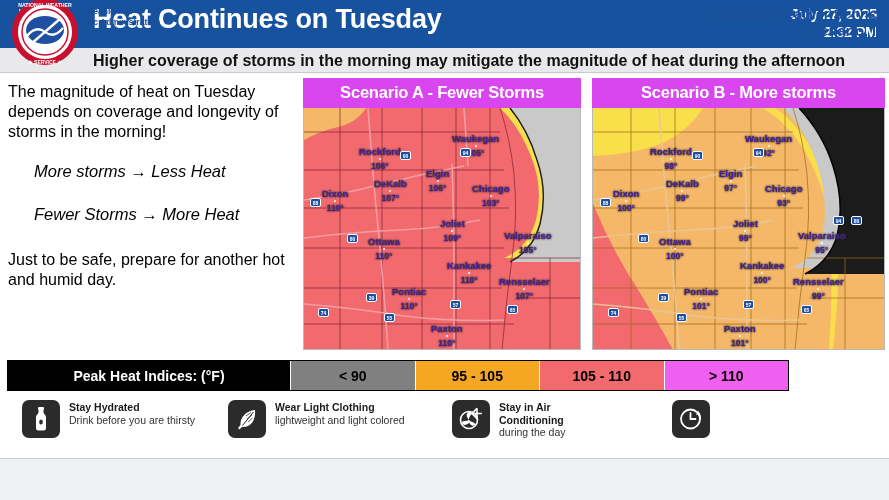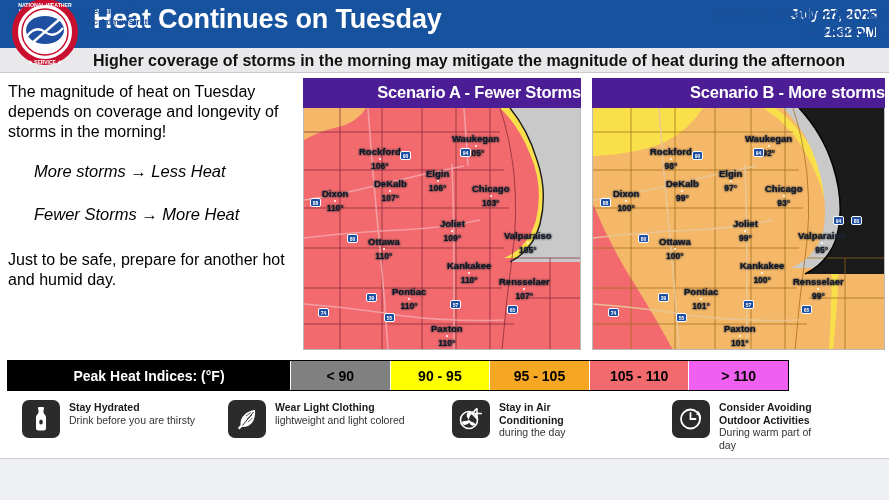--- a/index.html
+++ b/index.html
@@ -40,30 +40,30 @@
   .lead { font-size:16px; line-height:20px; color:#000; }
   .arrow-line { font-size:16.5px; font-style:italic; color:#000; margin-left:26px; }
   .al1 { margin-top:20px; }
   .al2 { margin-top:24px; }
   .closing { font-size:16px; line-height:20px; color:#000; margin-top:26px; }
   
   .panel { position:absolute; top:78px; }
   .panel.a { left:303px; width:278px; }
   .panel.b { left:592px; width:293px; }
   .panel-title {
-    background:#4c1d95; color:#fff; font-size:16.5px; font-weight:bold;
-    text-align:right; padding:5px 0 6px 0; letter-spacing:-0.2px;
+    background:#d946ef; color:#fff; font-size:16.5px; font-weight:bold;
+    text-align:center; padding:5px 0 6px 0; letter-spacing:-0.2px;
   }
   .map {
     position:relative; height:242px; overflow:hidden;
     border:1px solid #b9b9b9; border-top:none; background:#f26a6e;
   }
   .panel.b .map { background:#f5b868; }
   .map svg { position:absolute; left:0; top:0; }
-  .city { position:absolute; color:#0f172a; text-shadow:0 0 2px #333,0 0 2px #333; pointer-events:none; }
+  .city { position:absolute; color:#4c1d95; text-shadow:0 0 2px #333,0 0 2px #333; pointer-events:none; }
   .city .nm { font-size:9.5px; font-weight:bold; display:block; white-space:nowrap; }
   .city .dot { display:block; width:2px;height:2px;background:#fff;border-radius:50%;margin:1px auto; }
   .city .vl { font-size:8.5px; font-weight:bold; display:block; text-align:center; }
   .ishield {
     position:absolute; width:11px; height:9px; background:#1f4fa0;
     border:1px solid #fff; border-radius:2px; color:#fff; font-size:5px;
     font-weight:bold; text-align:center; line-height:8px;
   }
   
   .legend { position:absolute; left:7px; top:360px; width:782px; height:31px; display:flex; border:1px solid #000;}
@@ -334,21 +334,20 @@
       <div class="ishield" style="left: 160px; top: 40px;">94</div>
       <div class="ishield" style="left: 208px; top: 197px;">65</div>
       <div class="ishield" style="left: 240px; top: 108px;">94</div>
       <div class="ishield" style="left: 258px; top: 108px;">80</div>
     </div>
 </div>
 
 <div class="legend">
   <div class="legend-label">Peak Heat Indices: (°F)</div>
   <div class="legend-seg" id="lg0" style="background: rgb(128, 128, 128);">&lt; 90</div>
-  <div class="legend-seg" id="lg1" style="background: rgb(255, 255, 0);">90 - 95</div>
   <div class="legend-seg" id="lg2" style="background: rgb(245, 166, 35);">95 - 105</div>
   <div class="legend-seg" id="lg3" style="background: rgb(242, 106, 110);">105 - 110</div>
   <div class="legend-seg" id="lg4" style="background: rgb(240, 96, 240);">&gt; 110</div>
 </div>
 
 <div class="tips">
 
   <div class="tip" style="left:22px; top:4px;">
     <div class="tip-icon">
       <svg width="20" height="26" viewBox="0 0 20 26">
@@ -400,24 +399,20 @@
 
   <div class="tip" style="left:672px; top:4px;">
     <div class="tip-icon">
       <svg width="26" height="26" viewBox="0 0 26 26">
         <circle cx="12.5" cy="13" r="9.5" fill="none" stroke="#fff" stroke-width="1.8"></circle>
         <path d="M12.5 7 V13 H17.5" stroke="#fff" stroke-width="1.8" fill="none" stroke-linecap="round"></path>
         <path d="M21 7.5 a9.5 9.5 0 0 1 1 5" stroke="#fff" stroke-width="1.8" fill="none" stroke-linecap="round"></path>
         <path d="M20.2 4.6 l1.4 3.4 l-3.5 .9 Z" fill="#fff"></path>
       </svg>
     </div>
-    <div class="tip-txt">
-      <div class="tip-h" style="max-width:112px">Consider Avoiding Outdoor Activities</div>
-      <div class="tip-s">During warm part of day</div>
-    </div>
   </div>
 </div>
 
 <div class="footer"></div>
 <div class="noaa-logo">
   <svg width="30" height="32" viewBox="0 0 30 32">
     <path d="M15 1 C23 1 29 7 29 14 C29 23 21 29 15 31 C9 29 1 23 1 14 C1 7 7 1 15 1 Z" fill="#1b4f9c"></path>
     <path d="M15 9 C20 9 24 12 24 16 C24 22 18 26 15 28 C12 26 6 22 6 16 C6 12 10 9 15 9 Z" fill="#ffffff"></path>
     <path d="M15 12 C19 12 21.5 14 21.5 17 C21.5 21 17.5 24 15 26 C12.5 24 8.5 21 8.5 17 C8.5 14 11 12 15 12 Z" fill="#6fb7e8"></path>
     <text x="15" y="7" font-size="4" fill="#ffffff" text-anchor="middle" font-family="Liberation Sans, sans-serif" font-weight="bold">NOAA</text>

